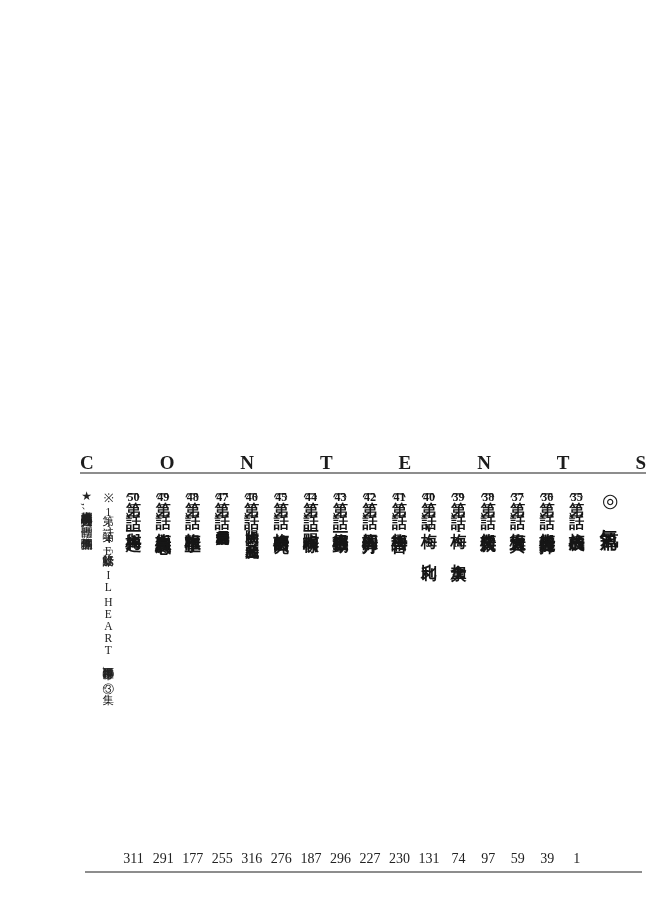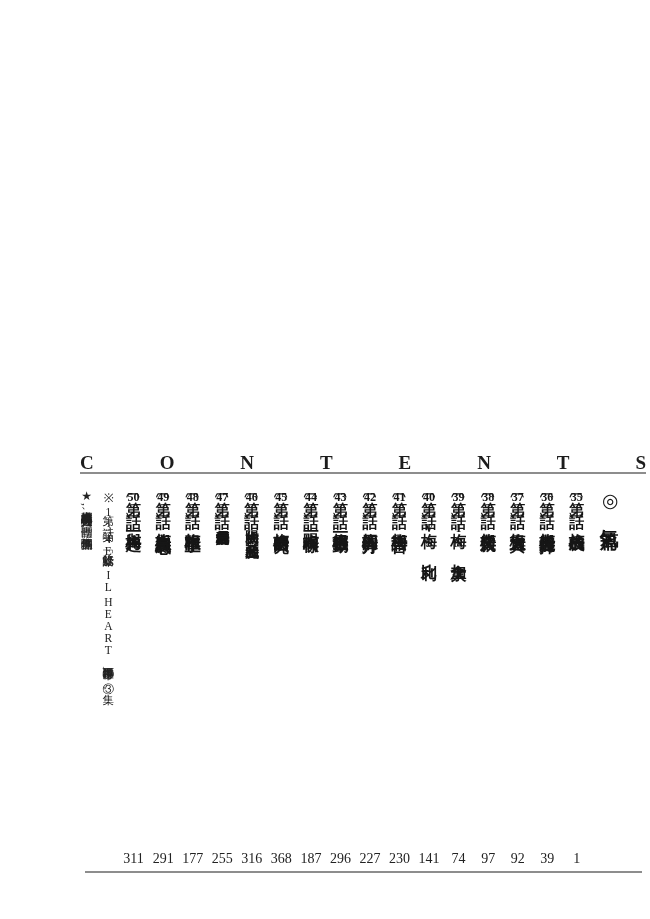--- a/index.html
+++ b/index.html
@@ -100,36 +100,36 @@
         <div class="pagenum">1</div>
       </div>
 
     <div class="col chapter-col">
         <div class="vtext"><span class="ch-label"><span>〔第</span><span class="tcy">36</span><span>話〕</span></span><span class="ch-title">梅與超能力摔</span></div>
         <div class="pagenum">39</div>
       </div>
 
     <div class="col chapter-col">
         <div class="vtext"><span class="ch-label"><span>〔第</span><span class="tcy">37</span><span>話〕</span></span><span class="ch-title">梅太過天真</span></div>
-        <div class="pagenum">92</div>
+        <div class="pagenum">59</div>
       </div>
 
     <div class="col chapter-col">
         <div class="vtext"><span class="ch-label"><span>〔第</span><span class="tcy">38</span><span>話〕</span></span><span class="ch-title">梅與父親</span></div>
         <div class="pagenum">97</div>
       </div>
 
     <div class="col chapter-col">
         <div class="vtext"><span class="ch-label"><span>〔第</span><span class="tcy">39</span><span>話〕</span></span><span class="ch-title">梅<span class="up">IN</span>加拿大</span></div>
         <div class="pagenum">74</div>
       </div>
 
     <div class="col chapter-col">
         <div class="vtext"><span class="ch-label"><span>〔第</span><span class="tcy">40</span><span>話〕</span></span><span class="ch-title">梅<span class="up">VS</span>比利</span></div>
-        <div class="pagenum">141</div>
+        <div class="pagenum">131</div>
       </div>
 
     <div class="col chapter-col">
         <div class="vtext"><span class="ch-label"><span>〔第</span><span class="tcy">41</span><span>話〕</span></span><span class="ch-title">梅與語言</span></div>
         <div class="pagenum">230</div>
       </div>
 
     <div class="col chapter-col">
         <div class="vtext"><span class="ch-label"><span>〔第</span><span class="tcy">42</span><span>話〕</span></span><span class="ch-title">梅的四方摔</span></div>
         <div class="pagenum">227</div>
@@ -140,21 +140,21 @@
         <div class="pagenum">296</div>
       </div>
 
     <div class="col chapter-col">
         <div class="vtext"><span class="ch-label"><span>〔第</span><span class="tcy">44</span><span>話〕</span></span><span class="ch-title">跟梅一樣啊</span></div>
         <div class="pagenum">187</div>
       </div>
 
     <div class="col chapter-col">
         <div class="vtext"><span class="ch-label"><span>〔第</span><span class="tcy">45</span><span>話〕</span></span><span class="ch-title">梅的自由研究</span></div>
-        <div class="pagenum">368</div>
+        <div class="pagenum">276</div>
       </div>
 
     <div class="col chapter-col">
         <div class="vtext"><span class="ch-label"><span>〔第</span><span class="tcy">46</span><span>話〕</span></span><span class="ch-title compact">梅的太陽、我的惡魔</span></div>
         <div class="pagenum">316</div>
       </div>
 
     <div class="col chapter-col">
         <div class="vtext"><span class="ch-label"><span>〔第</span><span class="tcy">47</span><span>話〕</span></span><span class="ch-title compact">梅與丹尼爾的波長</span></div>
         <div class="pagenum">255</div>

